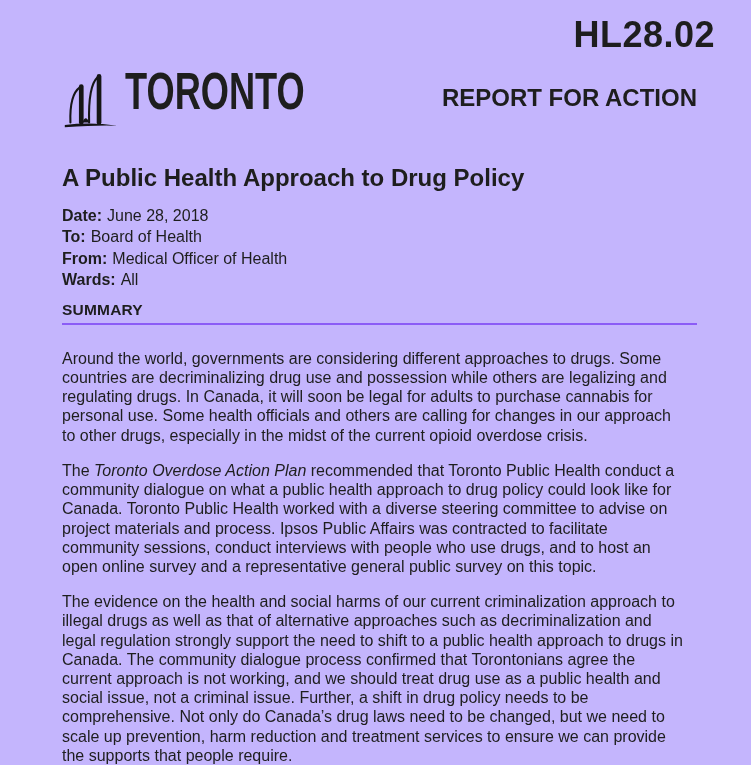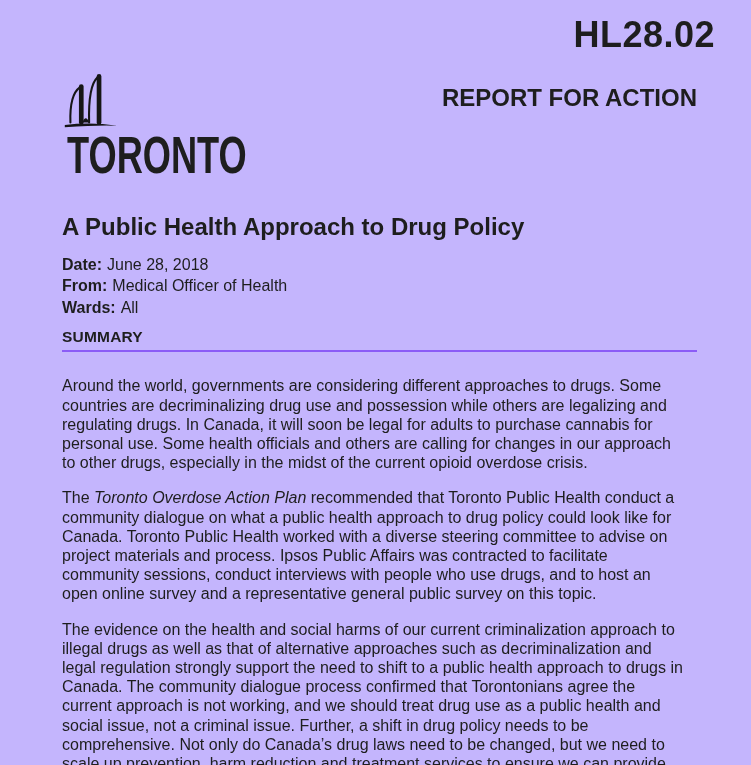--- a/index.html
+++ b/index.html
@@ -26,21 +26,21 @@
   }
 
   
   .header-row {
     width: 635px;               
     display: flex;
     justify-content: space-between;
     align-items: flex-start;
     margin-top: 13px;
   }
-  .logo { display: flex; align-items: flex-start; flex-direction: column; }
+  .logo { display: flex; align-items: flex-start; }
   .logo svg { display: block; }
   .wordmark {
     font-size: 51px;
     font-weight: bold;
     line-height: 1;
     margin: -2px 0 0 5px;
     transform: scaleX(0.71);
     transform-origin: 0 0;
     white-space: nowrap;
   }
@@ -111,20 +111,23 @@
     <div class="banner">REPORT FOR ACTION</div>
   </div>
 
   <div class="title">A Public Health Approach to Drug Policy</div>
 
   <div class="meta">
     <div>
       <span class="meta-label">Date:</span><span>June 28, 2018</span>
     </div>
     <div>
+      <span class="meta-label">To:</span><span>Board of Health</span>
+    </div>
+    <div>
       <span class="meta-label">From:</span><span>Medical Officer of Health</span>
     </div>
     <div>
       <span class="meta-label">Wards:</span><span>All</span>
     </div>
   </div>
 
   <div class="section-heading">SUMMARY</div>
 
   <div class="body-copy">

